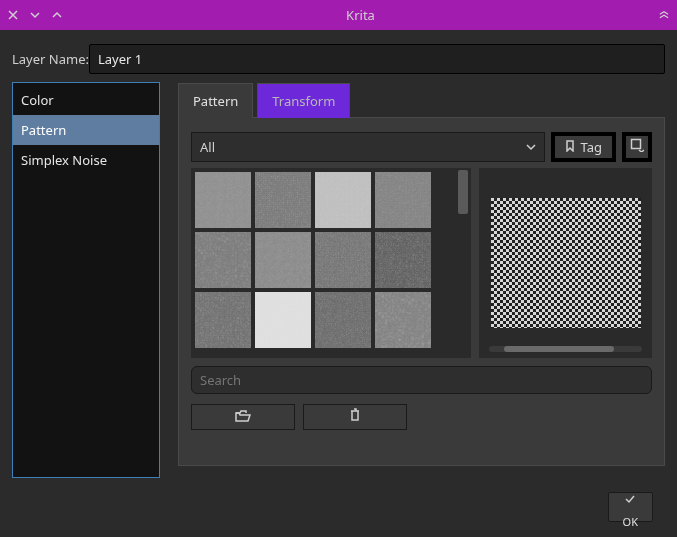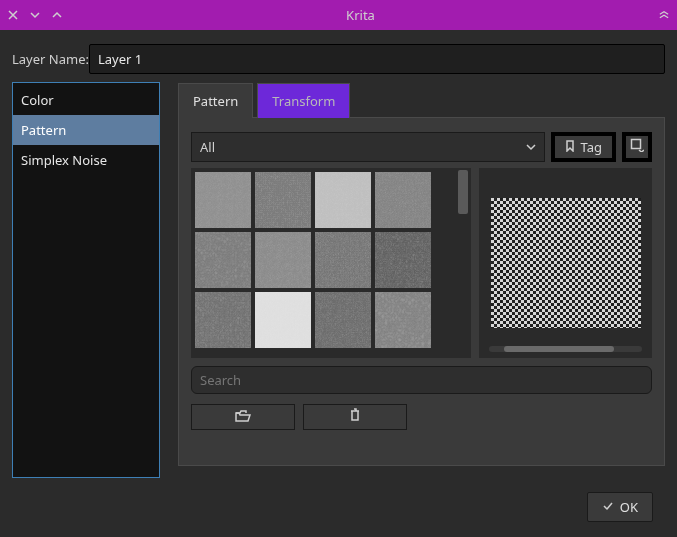--- a/index.html
+++ b/index.html
@@ -82,22 +82,23 @@
   .search-row input[type="text"] { flex: 1; }
   .chk { display: flex; align-items: center; gap: 6px; }
   .chk-box { width: 14px; height: 14px; background: #3aa0e0; border: 1px solid #207bb5; display: inline-block; }
 
   .file-row { display: flex; gap: 8px; margin-top: 10px; }
   .file-btn { width: 104px; height: 26px; background: #3a3a3a; border: 1px solid #1a1a1a; display: flex; align-items: center; justify-content: center; cursor: pointer; }
 
   .footer { display: flex; justify-content: flex-end; gap: 10px; padding: 14px 12px 0 0; }
   .dlg-btn {
     background: #3a3a3a; border: 1px solid #1a1a1a; height: 30px; padding: 0 14px;
-    display: flex; align-items: center; gap: 6px; cursor: pointer; color: #e0e0e0; font-size: 13px;
+    display: flex; align-items: center; gap: 6px; cursor: pointer; color: #e0e0e0; font-size: 11px;
     border-radius: 2px;
+    flex-direction: column;
   }
 </style>
 </head>
 <body>
 
 <div class="titlebar">
   <div class="tb-left">
     <span class="tb-icon">
       <svg viewBox="0 0 10 10" class="icon-stroke">
           <path d="M1 1 L9 9 M9 1 L1 9"></path>

